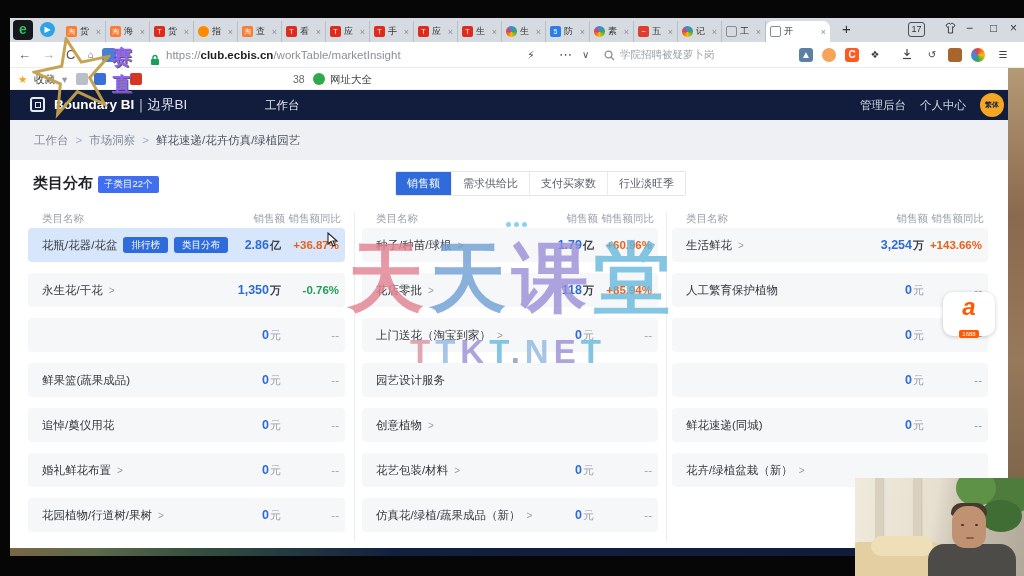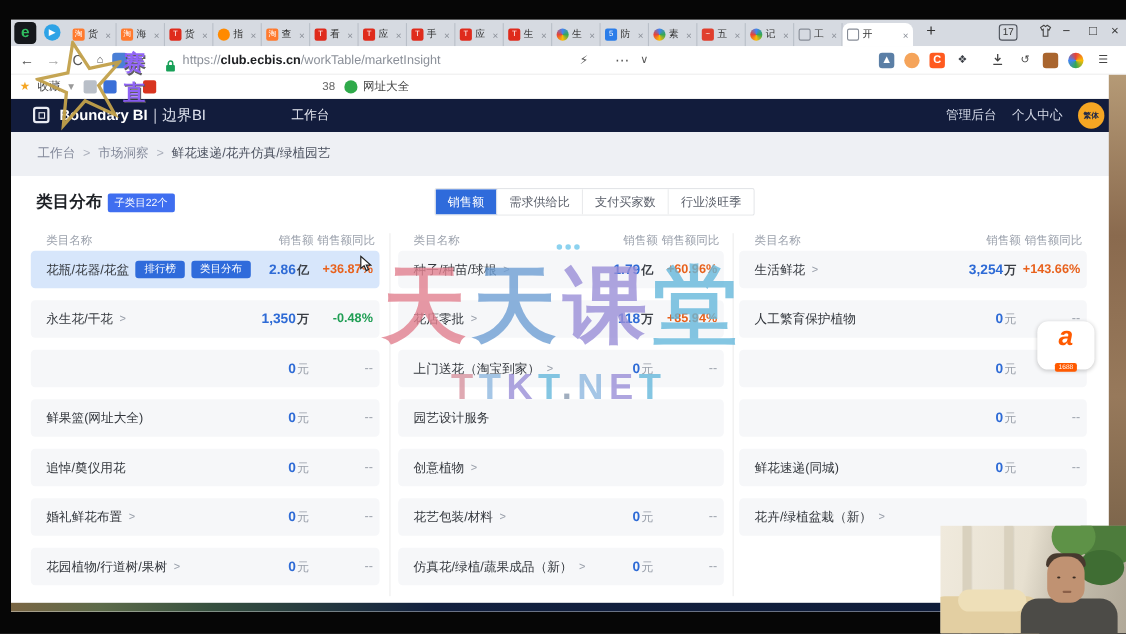--- a/index.html
+++ b/index.html
@@ -256,20 +256,27 @@
       <span class="navico" style="left:140px;top:7px;height:12px">
         <svg width="10" height="12" viewBox="0 0 10 12">
             <rect x="1" y="5" width="8" height="6" rx="1" fill="#18a058"></rect>
             <path d="M3 5 V3.5 a2 2 0 0 1 4 0 V5" fill="none" stroke="#18a058" stroke-width="1.4"></path>
           </svg>
       </span>
       <span class="url"><span>https://</span><b>club.ecbis.cn</b><span>/workTable/marketInsight</span></span>
       <span class="navico" style="left:517px;font-size:11px">⚡</span>
       <span class="navico" style="left:549px">⋯</span>
       <span class="navico" style="left:572px;font-size:10px">∨</span>
+      <span class="searchbox">
+        <svg width="11" height="11" viewBox="0 0 11 11">
+            <circle cx="4.5" cy="4.5" r="3.4" fill="none" stroke="#8a8f98" stroke-width="1.3"></circle>
+            <line x1="7.2" y1="7.2" x2="10" y2="10" stroke="#8a8f98" stroke-width="1.3"></line>
+          </svg>
+        <span>学院招聘被疑萝卜岗</span>
+      </span>
       <span class="extico" style="left:789px;background:#5b7fa6;color:#fff">▲</span>
       <span class="extico" style="left:812px;background:#f5a45a;border-radius:50%"></span>
       <span class="extico" style="left:835px;background:#ff5a1f;color:#fff;font-weight:bold">C</span>
       <span class="extico" style="left:858px;color:#3a3e45">❖</span>
       <span class="extico" style="left:890px;color:#444">
         <svg width="12" height="12" viewBox="0 0 12 12">
             <path d="M6 1 V7 M3.5 4.8 L6 7.3 L8.5 4.8" fill="none" stroke="#444" stroke-width="1.2"></path>
             <path d="M2 10.5 H10" stroke="#444" stroke-width="1.2"></path>
           </svg>
       </span>
@@ -322,28 +329,28 @@
               <span class="hyoy">销售额同比</span>
             </div>
             <div class="rowline hl">
               <span class="rname">花瓶/花器/花盆<span class="minibtn">排行榜</span><span class="minibtn">类目分布</span></span>
               <span class="rval">2.86<span class="unit">亿</span></span>
               <span class="ryoy up">+36.87%</span>
             </div>
             <div class="rowline">
               <span class="rname">永生花/干花<span class="arr">&gt;</span></span>
               <span class="rval">1,350<span class="unit">万</span></span>
-              <span class="ryoy down">-0.48%</span>
-            </div>
-            <div class="rowline">
-              <span class="rval">0<span class="unit dim">元</span></span>
-              <span class="ryoy na">--</span>
-            </div>
-            <div class="rowline">
-              <span class="rname">鲜果篮(网址大全)</span>
+              <span class="ryoy down">-0.76%</span>
+            </div>
+            <div class="rowline">
+              <span class="rval">0<span class="unit dim">元</span></span>
+              <span class="ryoy na">--</span>
+            </div>
+            <div class="rowline">
+              <span class="rname">鲜果篮(蔬果成品)</span>
               <span class="rval">0<span class="unit dim">元</span></span>
               <span class="ryoy na">--</span>
             </div>
             <div class="rowline">
               <span class="rname">追悼/奠仪用花</span>
               <span class="rval">0<span class="unit dim">元</span></span>
               <span class="ryoy na">--</span>
             </div>
             <div class="rowline">
               <span class="rname">婚礼鲜花布置<span class="arr">&gt;</span></span>

